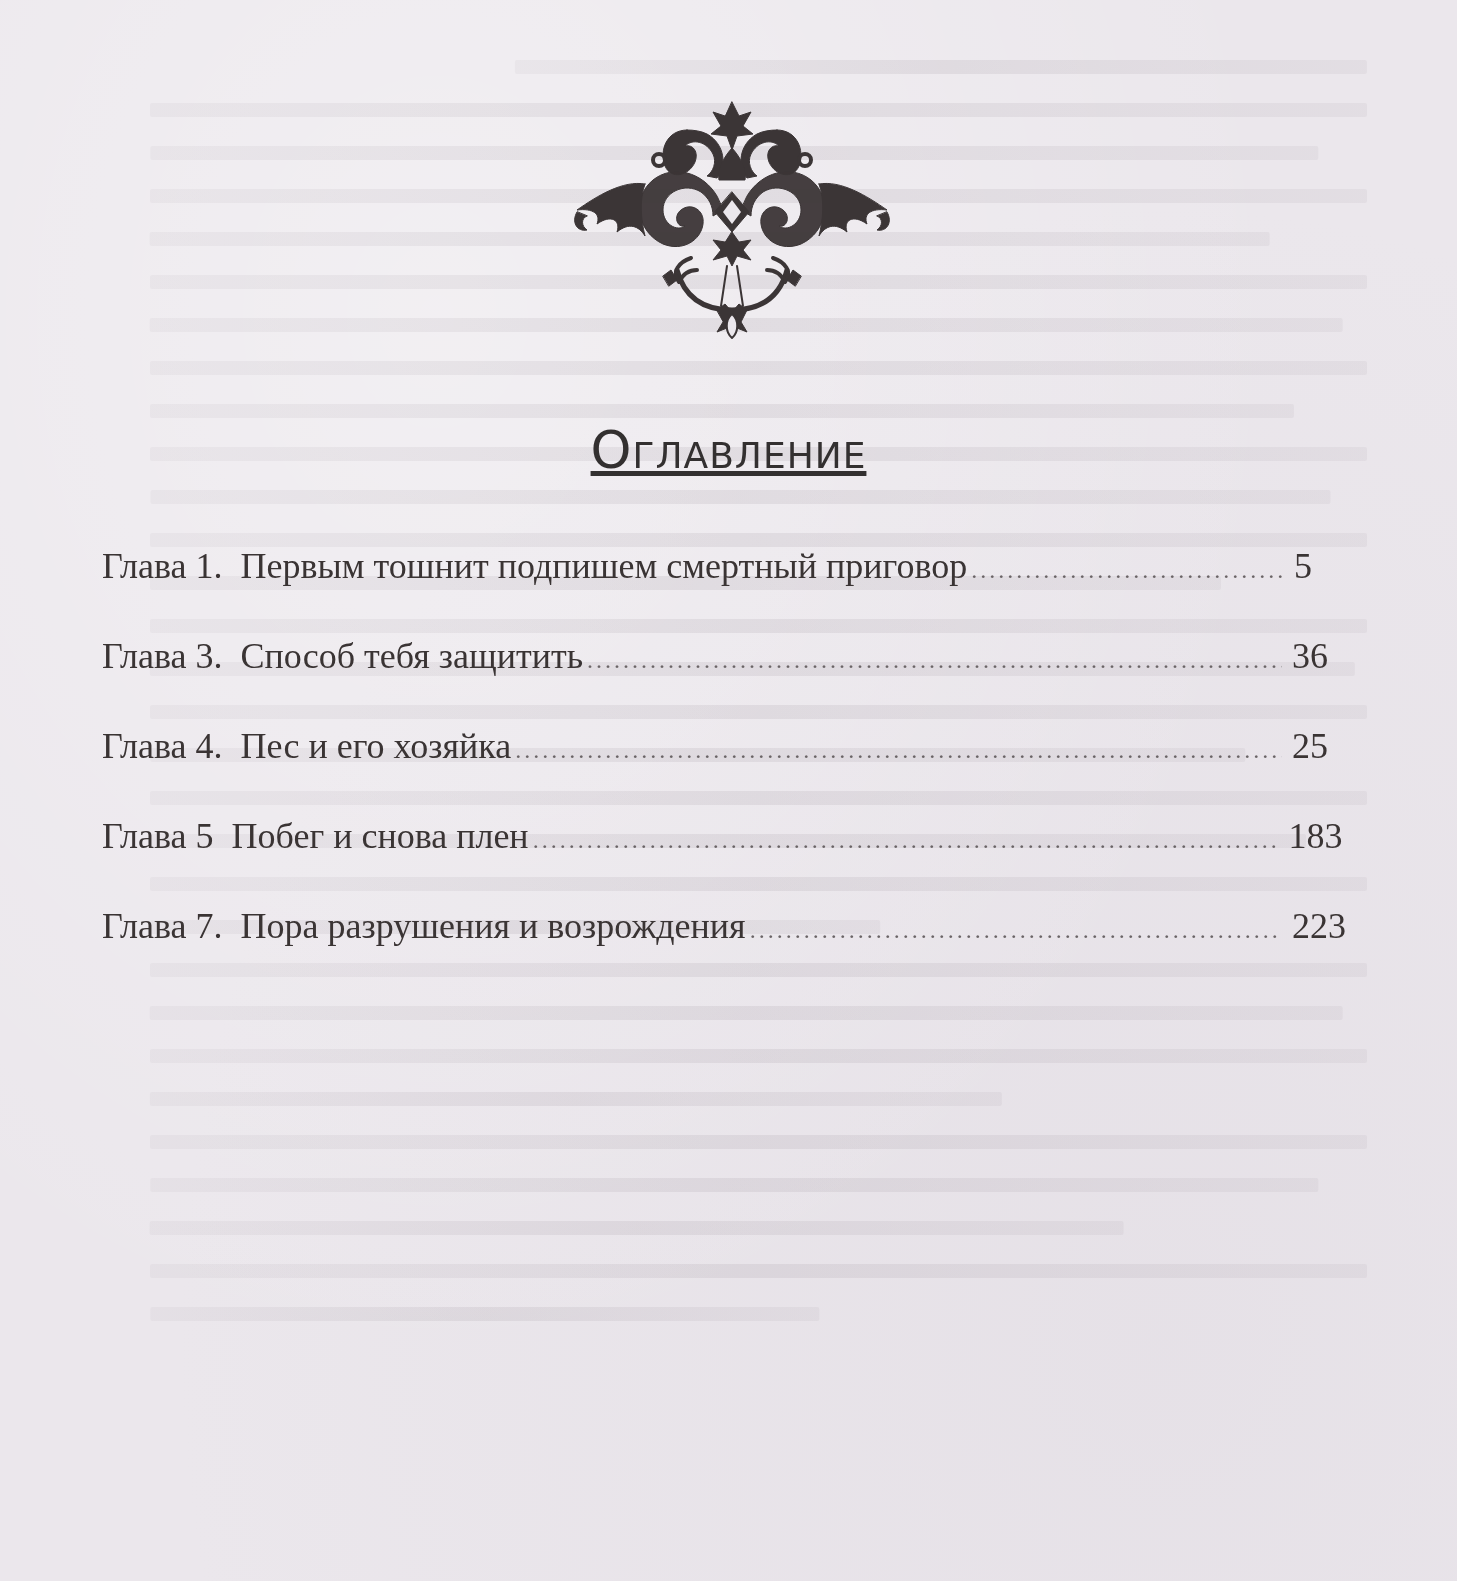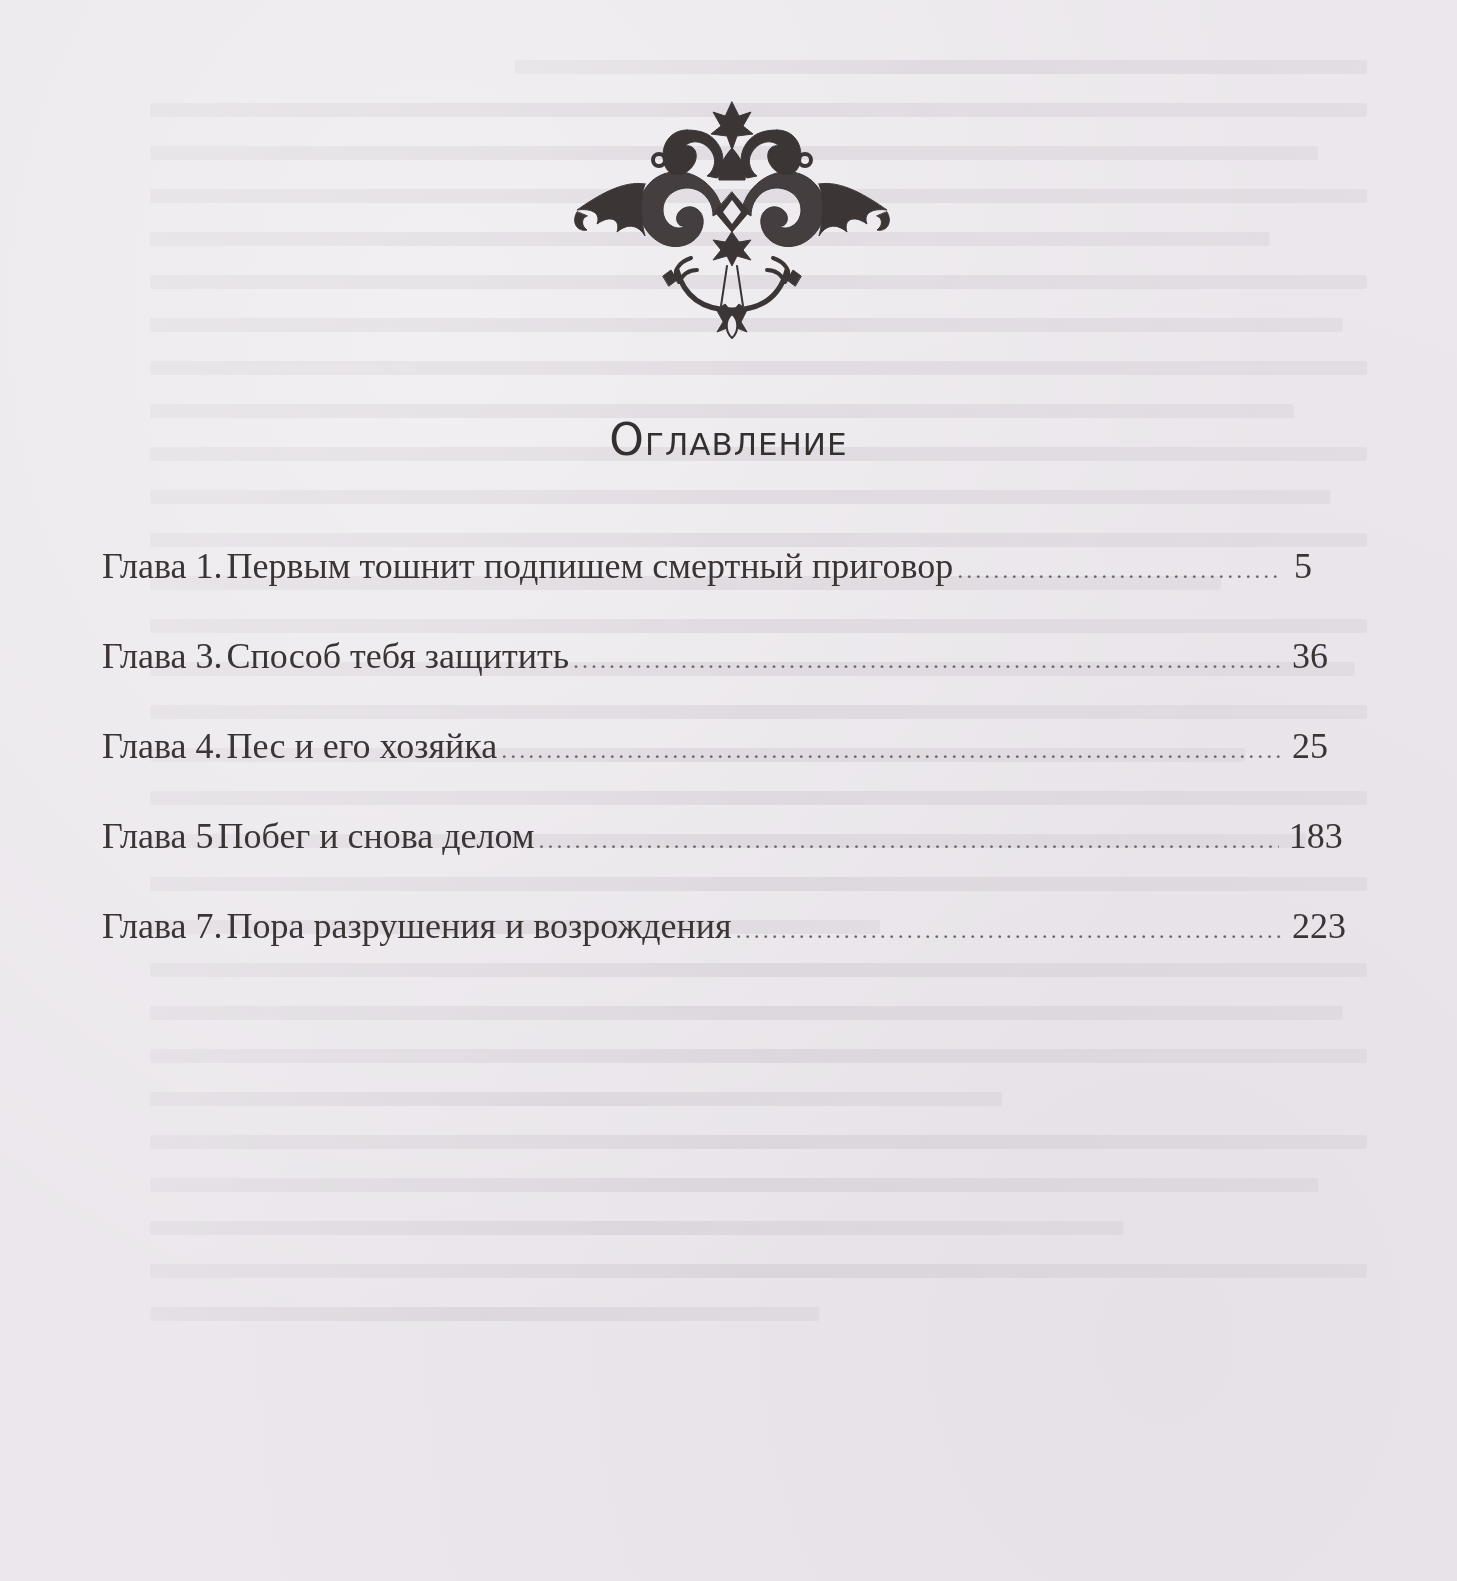--- a/index.html
+++ b/index.html
@@ -51,25 +51,26 @@
       height: 100%;
       display: block;
     }
     .toc-title {
       position: absolute;
       left: 0;
       width: 1457px;
       top: 385px;
       text-align: center;
       font-family: "DejaVu Sans", "Liberation Sans", sans-serif;
-      font-size: 44px;
+      font-size: 52px;
       letter-spacing: 1px;
       color: #333030;
       font-variant: small-caps;
       font-weight: normal;
+      text-decoration: underline;
     }
     .toc-list {
       position: absolute;
       left: 102px;
       width: 1210px;
       top: 545px;
       margin: 0;
       padding: 0;
       list-style: none;
     }
@@ -78,21 +79,21 @@
       align-items: baseline;
       height: 90px;
       font-size: 36px;
       color: #3a3434;
       text-decoration: none;
     }
     .toc-item .label {
       white-space: nowrap;
     }
     .toc-item .chapter {
-      margin-right: 4px;
+      margin-right: 18px;
     }
     .toc-item .leader {
       flex: 1 1 auto;
       overflow: hidden;
       white-space: nowrap;
       margin: 0 10px 0 4px;
       letter-spacing: 3px;
       color: #6a6466;
       font-size: 24px;
     }
@@ -199,21 +200,21 @@
       <span class="label"><span class="chapter">Глава 3.</span><span>Способ тебя защитить</span></span>
       <span class="leader"></span>
       <span class="page-num">36</span>
     </li>
     <li class="toc-item">
       <span class="label"><span class="chapter">Глава 4.</span><span>Пес и его хозяйка</span></span>
       <span class="leader"></span>
       <span class="page-num">25</span>
     </li>
     <li class="toc-item">
-      <span class="label"><span class="chapter">Глава 5</span><span>Побег и снова делом</span></span>
+      <span class="label"><span class="chapter">Глава 5</span><span>Побег и снова плен</span></span>
       <span class="leader"></span>
       <span class="page-num">183</span>
     </li>
     <li class="toc-item">
       <span class="label"><span class="chapter">Глава 7.</span><span>Пора разрушения и возрождения</span></span>
       <span class="leader"></span>
       <span class="page-num">223</span>
     </li>
   </ul>
 

